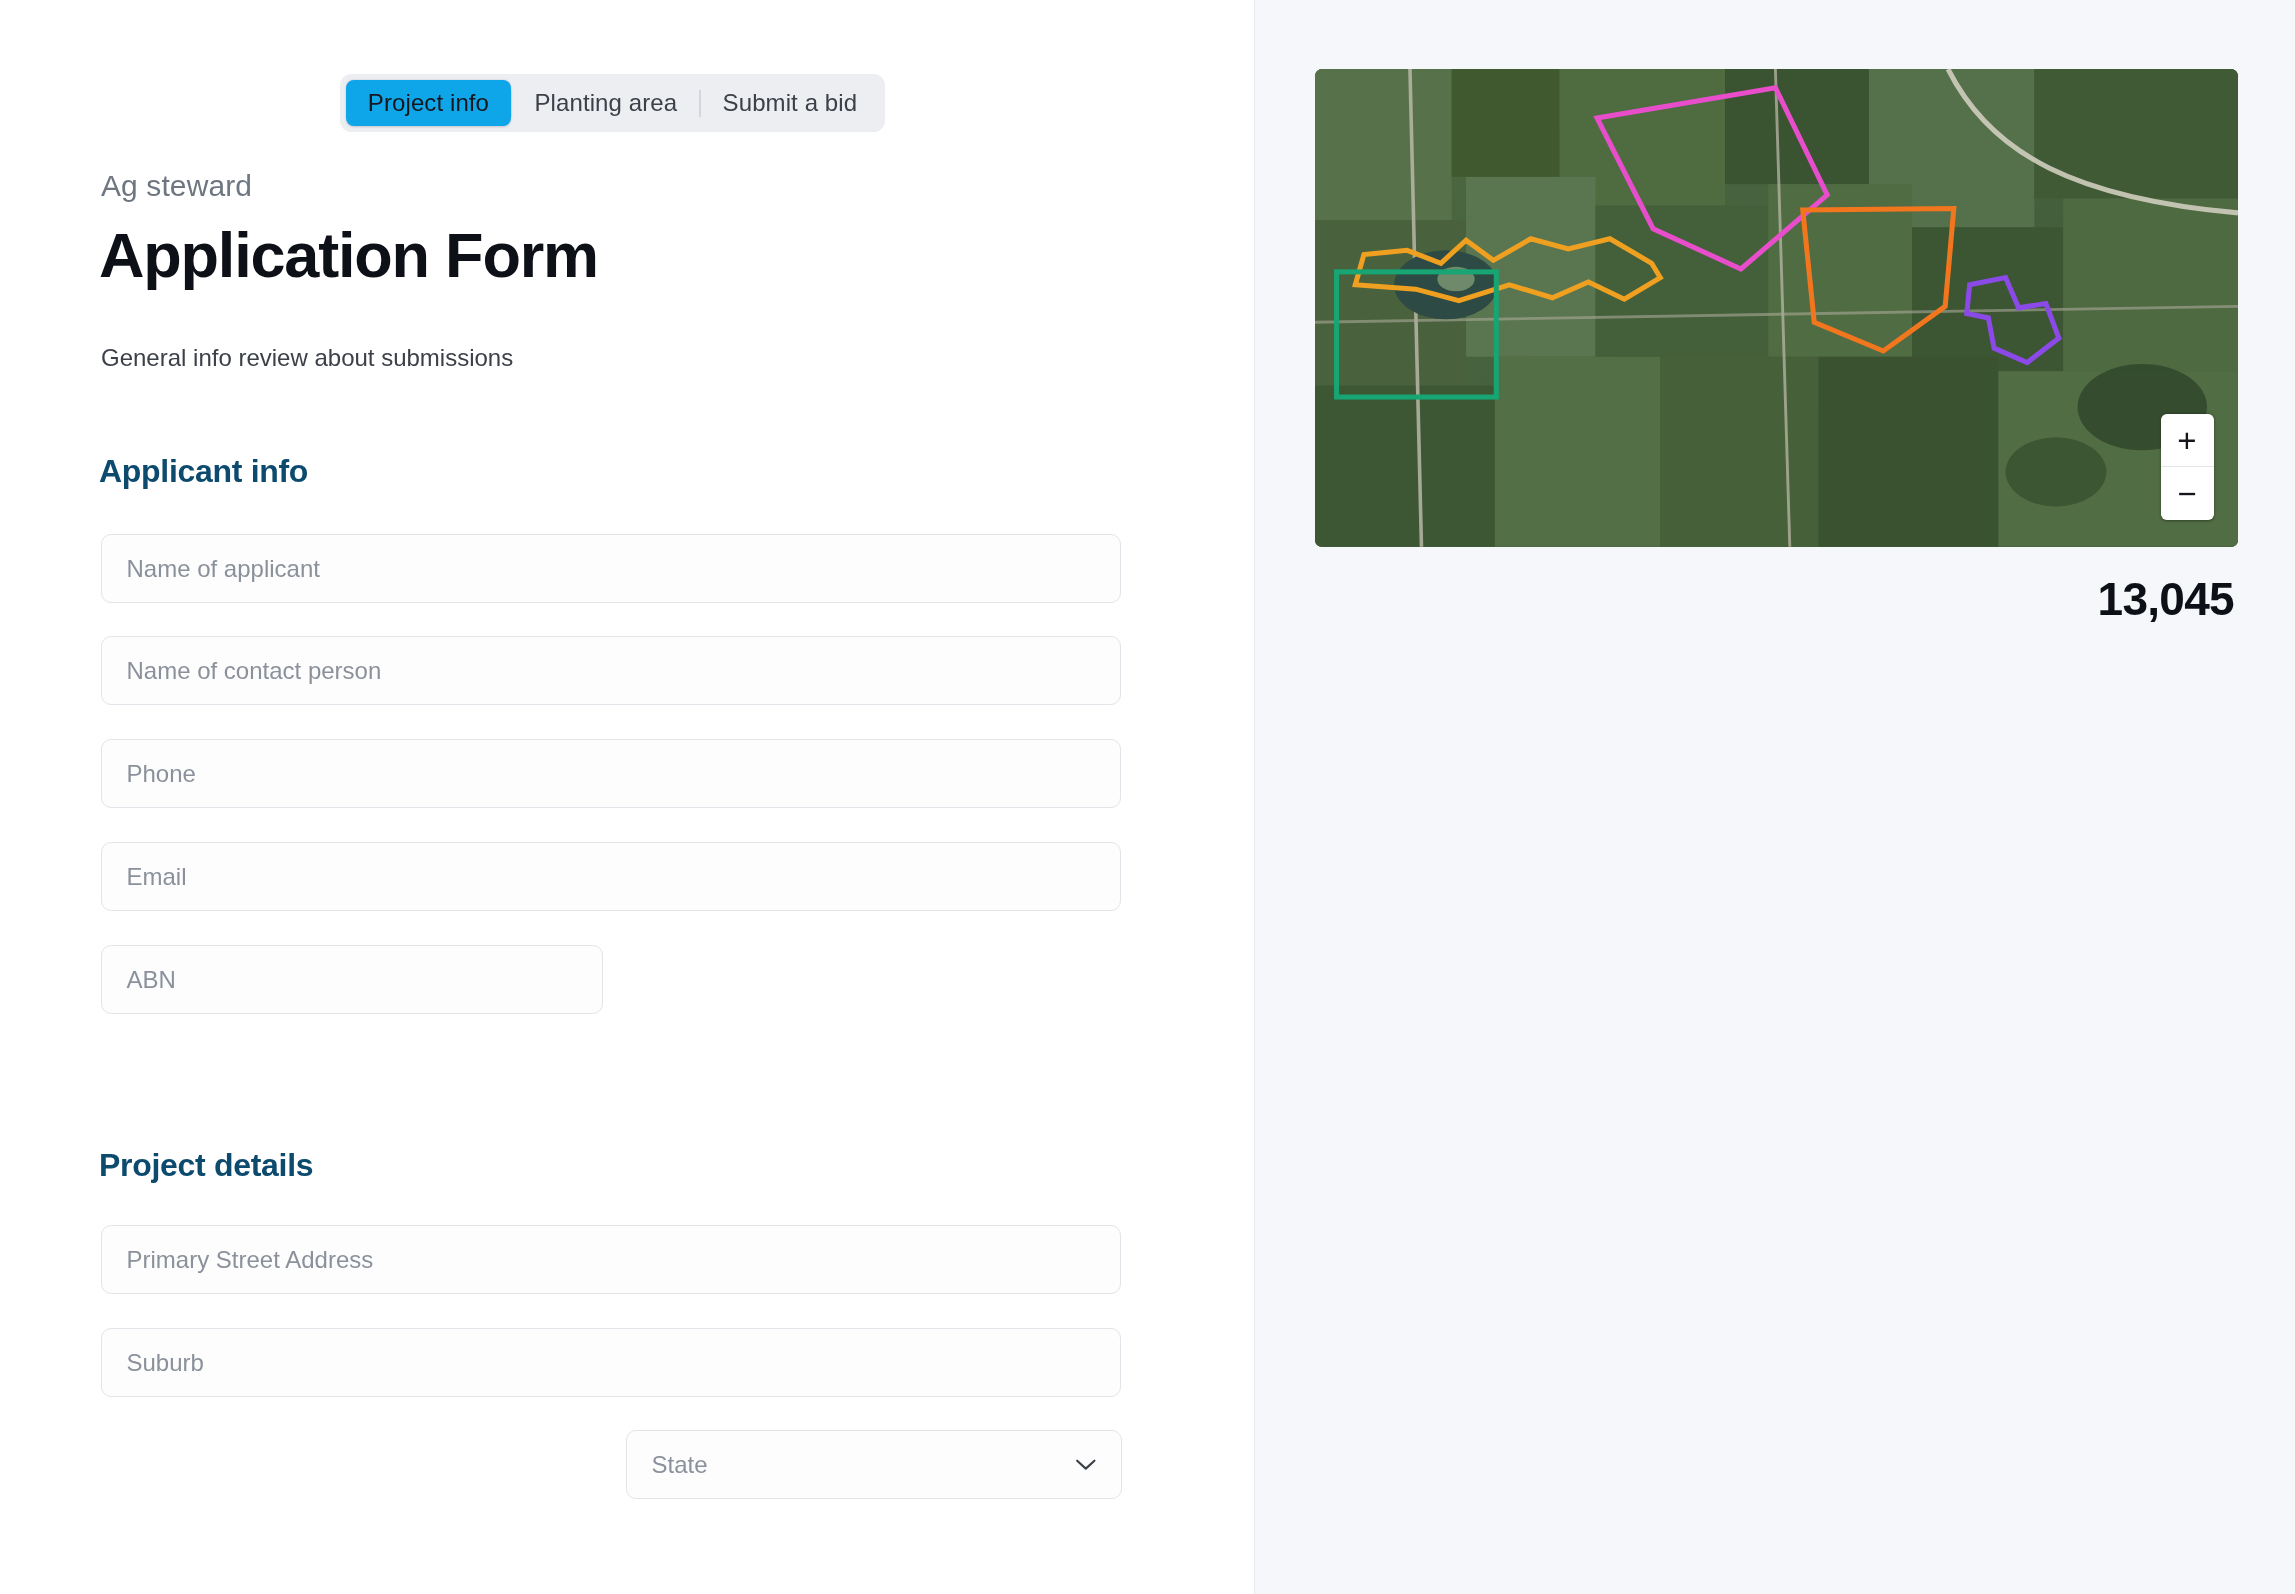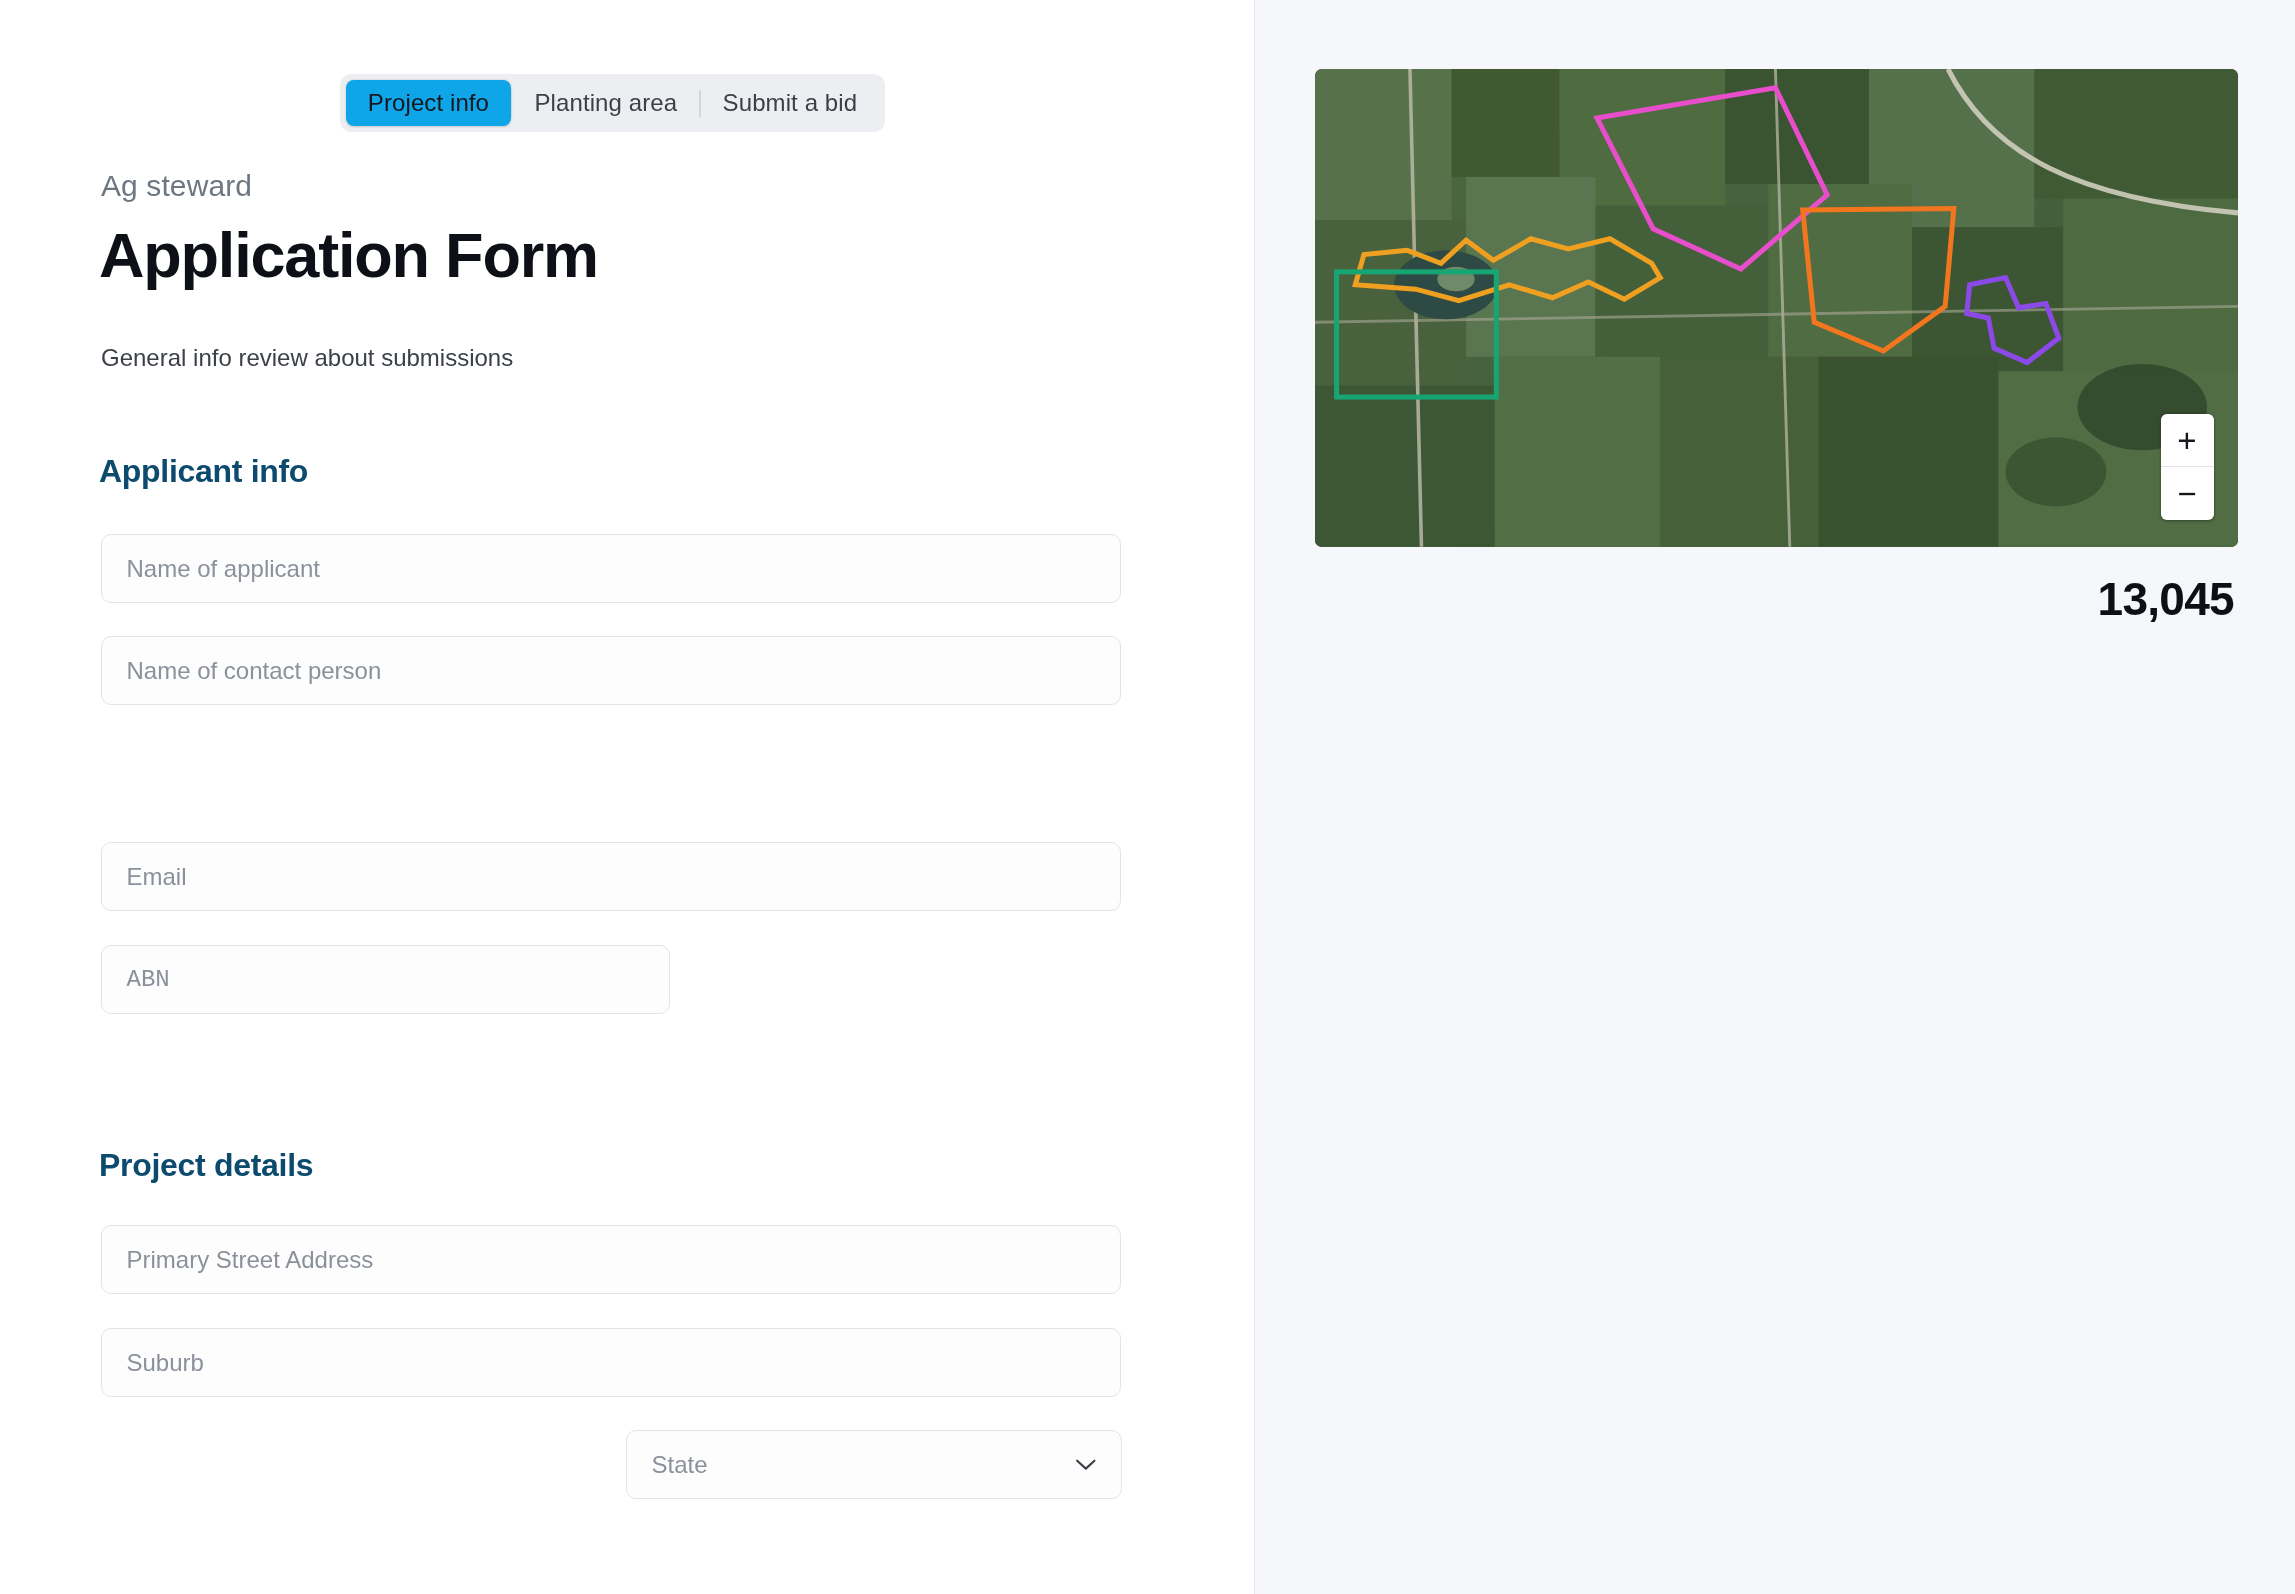--- a/index.html
+++ b/index.html
@@ -98,21 +98,21 @@
     border: 1.4px solid #e2e4e9;
     border-radius: 10px;
     background: #fdfdfe;
     display: flex;
     align-items: center;
     padding: 0 24.5px;
     font-size: 24px;
     color: #8b919b;
   }
   .field.wide { left: 101px; width: 1020px; }
-  .field.narrow { left: 101px; width: 569px; font-family: Liberation Mono, monospace; }
+  .field.narrow { left: 101px; width: 502px; }
   .field.half-left { left: 101px; width: 500px; }
   .field.half-right { left: 626px; width: 496px; }
   .select .arrow {
     position: absolute;
     right: 24.5px;
     top: 50%;
     transform: translateY(-50%);
     width: 21.6px; height: 13px;
   }
 
@@ -182,20 +182,23 @@
     <div class="page-title">Application Form</div>
     <div class="subtitle">General info review about submissions</div>
 
     <div class="section-title" id="sec-applicant">Applicant info</div>
 
     <div class="field wide" style="top:636px">
       <span>Name of contact person</span>
     </div>
     <div class="field wide" style="top:534px">
       <span>Name of applicant</span>
+    </div>
+    <div class="field wide" style="top:739px">
+      <span>Phone</span>
     </div>
     <div class="field wide" style="top:842px">
       <span>Email</span>
     </div>
     <div class="field narrow" style="top:945px">
       <span>ABN</span>
     </div>
 
     <div class="section-title" id="sec-project">Project details</div>
 

